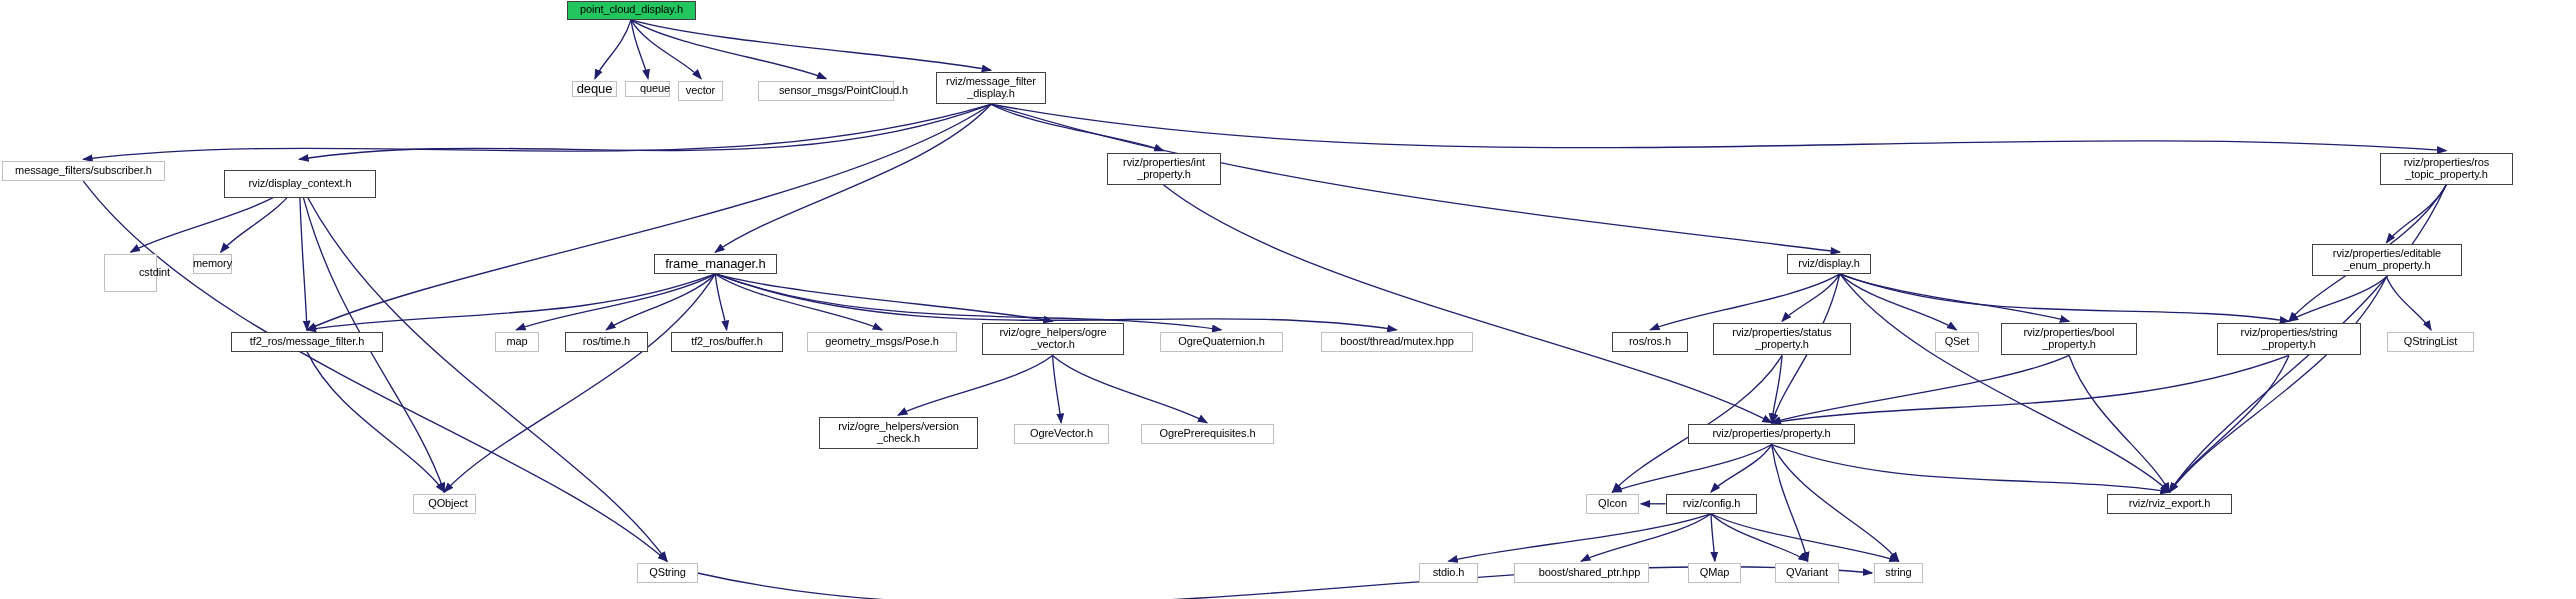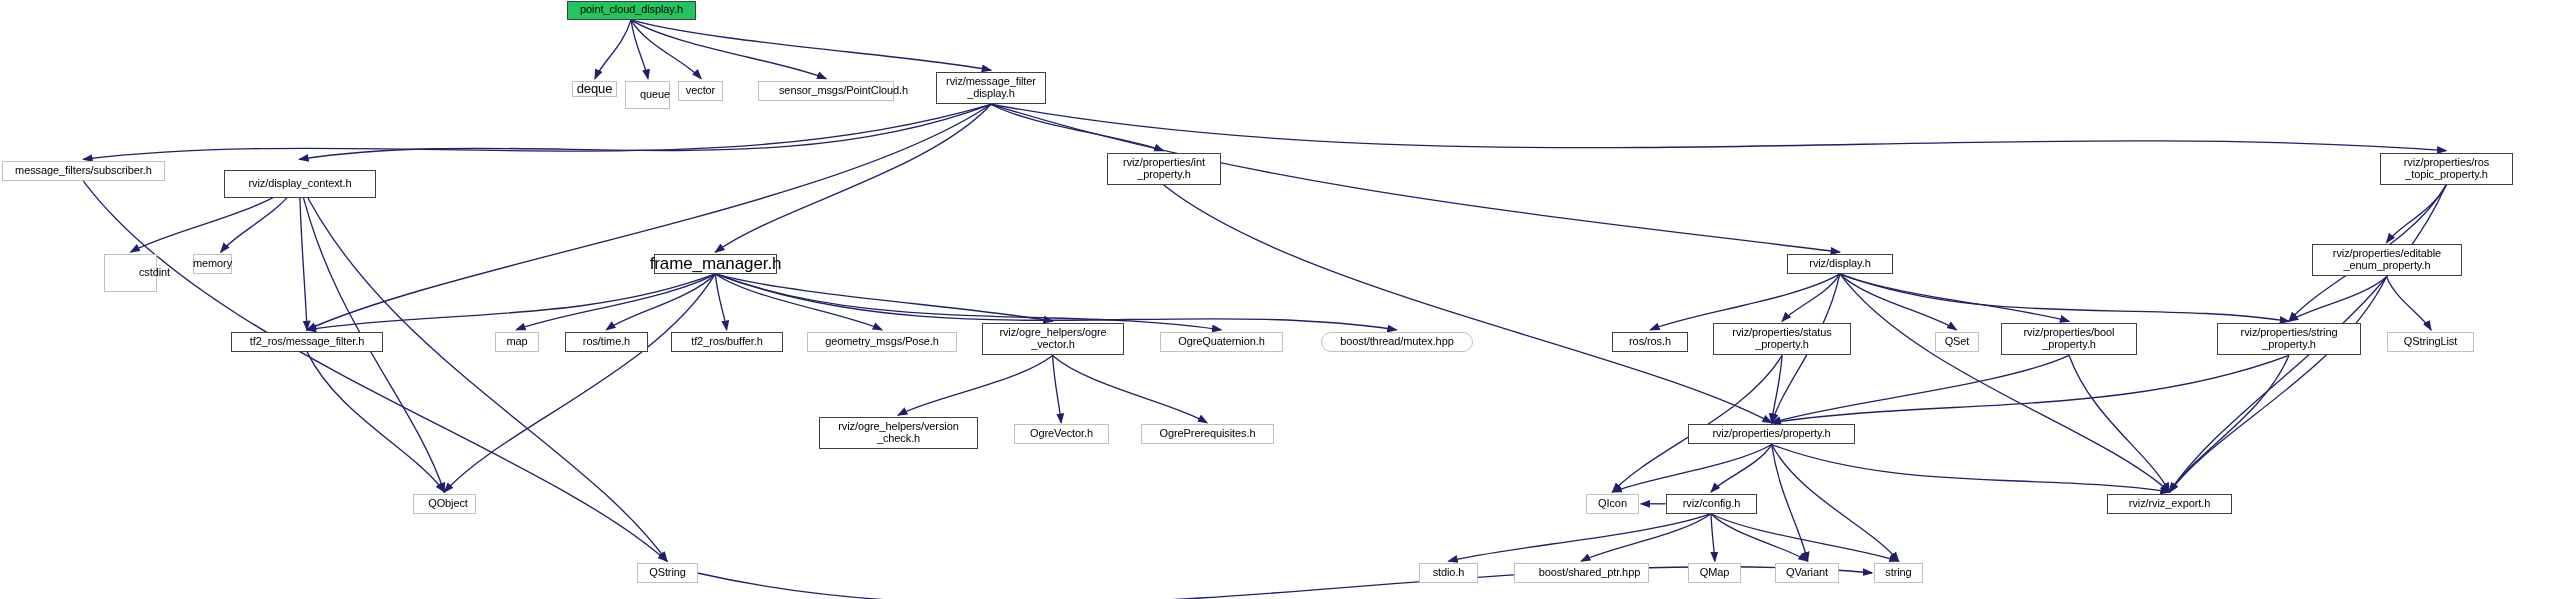--- a/index.html
+++ b/index.html
@@ -83,46 +83,46 @@
       <path d="M1881,375 C1841.62,439.8 1741.38,475.8 1702,519" fill="none" stroke="#1f1f6e" stroke-width="1.4" marker-end="url(#ah)"></path>
       <path d="M2184,375 C2207.32,439.8 2266.68,475.8 2290,519" fill="none" stroke="#1f1f6e" stroke-width="1.4" marker-end="url(#ah)"></path>
       <path d="M2416,375 C2388.28,439.8 2317.72,475.8 2290,519" fill="none" stroke="#1f1f6e" stroke-width="1.4" marker-end="url(#ah)"></path>
       <path d="M88,191 C223.52,371.45000000000005 568.48,471.7 704,592" fill="none" stroke="#1f1f6e" stroke-width="1.4" marker-end="url(#ah)"></path>
       <path d="M324,371 C355.9,437.6 437.1,474.6 469,519" fill="none" stroke="#1f1f6e" stroke-width="1.4" marker-end="url(#ah)"></path>
       <path d="M736,604.5 C1132.8,694.5 1579.2,568.5 1976,604.5" fill="none" stroke="#1f1f6e" stroke-width="1.4" marker-end="url(#ah)"></path>
     </svg>
   <div id="nodes">
       <div class="node root" style="left: 567px; top: 0.9px; width: 129px; height: 19px; font-size: 11px;">point_cloud_display.h</div>
       <div class="node plain" style="left: 572px; top: 81px; width: 45px; height: 16px; font-size: 13px;">deque</div>
-      <div class="node plain" style="left: 625px; top: 81px; width: 45px; height: 28px; font-size: 11px; padding-left: 15px;">queue</div>
+      <div class="node plain" style="left: 625px; top: 81px; width: 45px; height: 16px; font-size: 11px; padding-left: 15px;">queue</div>
       <div class="node plain" style="left: 678px; top: 81px; width: 45px; height: 20px; font-size: 11px;">vector</div>
       <div class="node plain" style="left: 758px; top: 81px; width: 136px; height: 20px; font-size: 11px; padding-left: 35px;">sensor_msgs/PointCloud.h</div>
       <div class="node strong" style="left: 936px; top: 72px; width: 110px; height: 32px; font-size: 11px;">rviz/message_filter
 _display.h</div>
       <div class="node plain" style="left: 1.9px; top: 161px; width: 163px; height: 20px; font-size: 11px;">message_filters/subscriber.h</div>
       <div class="node strong" style="left: 224px; top: 170px; width: 152px; height: 28px; font-size: 11px;">rviz/display_context.h</div>
       <div class="node strong" style="left: 1107px; top: 153px; width: 114px; height: 32px; font-size: 11px;">rviz/properties/int
 _property.h</div>
       <div class="node strong" style="left: 2380px; top: 153px; width: 133px; height: 32px; font-size: 11px;">rviz/properties/ros
 _topic_property.h</div>
       <div class="node plain" style="left: 104px; top: 254px; width: 53px; height: 38px; font-size: 11px; padding-left: 48px;">cstdint</div>
       <div class="node plain" style="left: 193px; top: 254px; width: 39px; height: 20px; font-size: 11px;">memory</div>
-      <div class="node strong" style="left: 654px; top: 254px; width: 123px; height: 20px; font-size: 17px;">frame_manager.h</div>
-      <div class="node strong" style="left: 1787px; top: 254px; width: 106px; height: 20px; font-size: 11px;">rviz/display.h</div>
+      <div class="node strong" style="left: 654px; top: 254px; width: 123px; height: 20px; font-size: 13px;">frame_manager.h</div>
+      <div class="node strong" style="left: 1787px; top: 254px; width: 84px; height: 20px; font-size: 11px;">rviz/display.h</div>
       <div class="node strong" style="left: 2312px; top: 244px; width: 150px; height: 32px; font-size: 11px;">rviz/properties/editable
 _enum_property.h</div>
       <div class="node strong" style="left: 231px; top: 332px; width: 152px; height: 20px; font-size: 11px;">tf2_ros/message_filter.h</div>
       <div class="node plain" style="left: 495px; top: 332px; width: 44px; height: 20px; font-size: 11px;">map</div>
       <div class="node strong" style="left: 565px; top: 332px; width: 83px; height: 20px; font-size: 11px;">ros/time.h</div>
       <div class="node strong" style="left: 671px; top: 332px; width: 112px; height: 20px; font-size: 11px;">tf2_ros/buffer.h</div>
       <div class="node plain" style="left: 807px; top: 332px; width: 150px; height: 20px; font-size: 11px;">geometry_msgs/Pose.h</div>
       <div class="node strong" style="left: 982px; top: 323px; width: 142px; height: 32px; font-size: 11px;">rviz/ogre_helpers/ogre
 _vector.h</div>
       <div class="node plain" style="left: 1160px; top: 332px; width: 123px; height: 20px; font-size: 11px;">OgreQuaternion.h</div>
-      <div class="node plain" style="left: 1321px; top: 332px; width: 152px; height: 20px; font-size: 11px; border-radius: 10px;">boost/thread/mutex.hpp</div>
+      <div class="node plain" style="left: 1321px; top: 332px; width: 152px; height: 20px; font-size: 11px;">boost/thread/mutex.hpp</div>
       <div class="node strong" style="left: 1612px; top: 332px; width: 76px; height: 20px; font-size: 11px;">ros/ros.h</div>
       <div class="node strong" style="left: 1713px; top: 323px; width: 138px; height: 32px; font-size: 11px;">rviz/properties/status
 _property.h</div>
       <div class="node plain" style="left: 1935px; top: 332px; width: 44px; height: 20px; font-size: 11px;">QSet</div>
       <div class="node strong" style="left: 2001px; top: 323px; width: 136px; height: 32px; font-size: 11px;">rviz/properties/bool
 _property.h</div>
       <div class="node strong" style="left: 2217px; top: 323px; width: 144px; height: 32px; font-size: 11px;">rviz/properties/string
 _property.h</div>
       <div class="node plain" style="left: 2387px; top: 332px; width: 87px; height: 20px; font-size: 11px;">QStringList</div>
       <div class="node strong" style="left: 819px; top: 417px; width: 159px; height: 32px; font-size: 11px;">rviz/ogre_helpers/version

